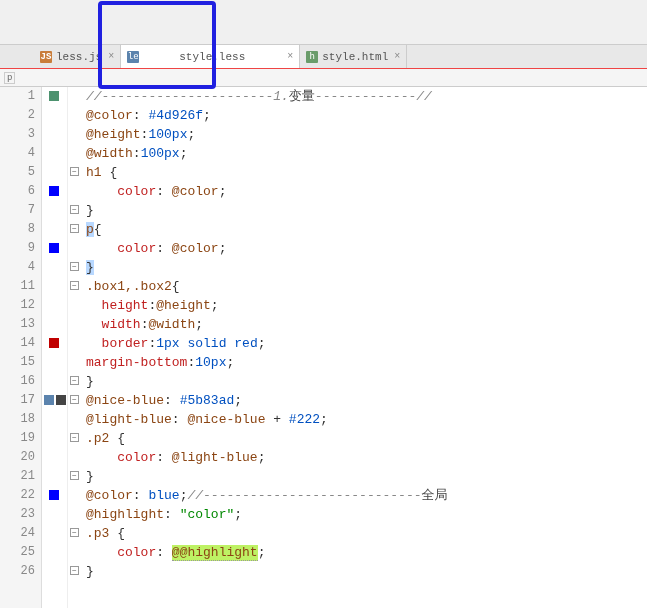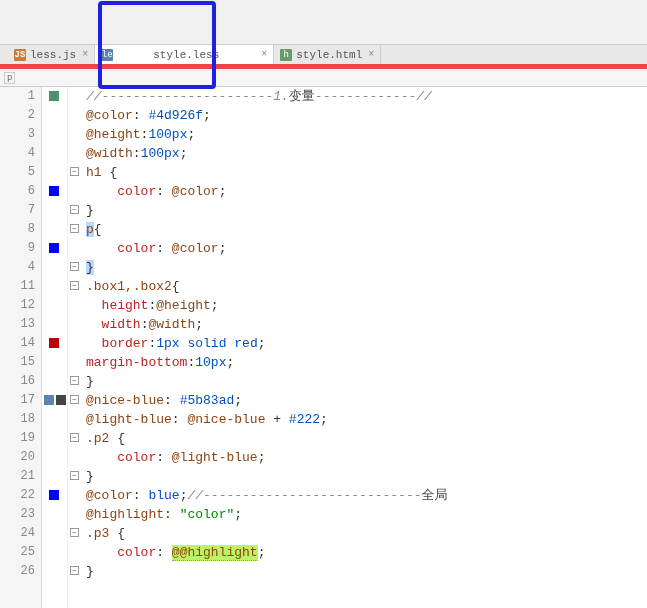--- a/index.html
+++ b/index.html
@@ -15,22 +15,22 @@
 .toolbar-area {
   height: 45px;
   background: #f0f0f0;
   border-bottom: 1px solid #ccc;
 }
 .tabs-bar {
   height: 24px;
   background: #e8e8e8;
   display: flex;
   align-items: stretch;
-  padding-left: 8px;
-  border-bottom: 5px solid #ef4444;
+  padding-left: 34px;
+  border-bottom: 1px solid #ef4444;
   text-align: right;
 }
 .tab {
   display: flex;
   align-items: center;
   padding: 0 6px;
   background: #e8e8e8;
   border-right: 1px solid #ccc;
   font-size: 11px;
   color: #555;

